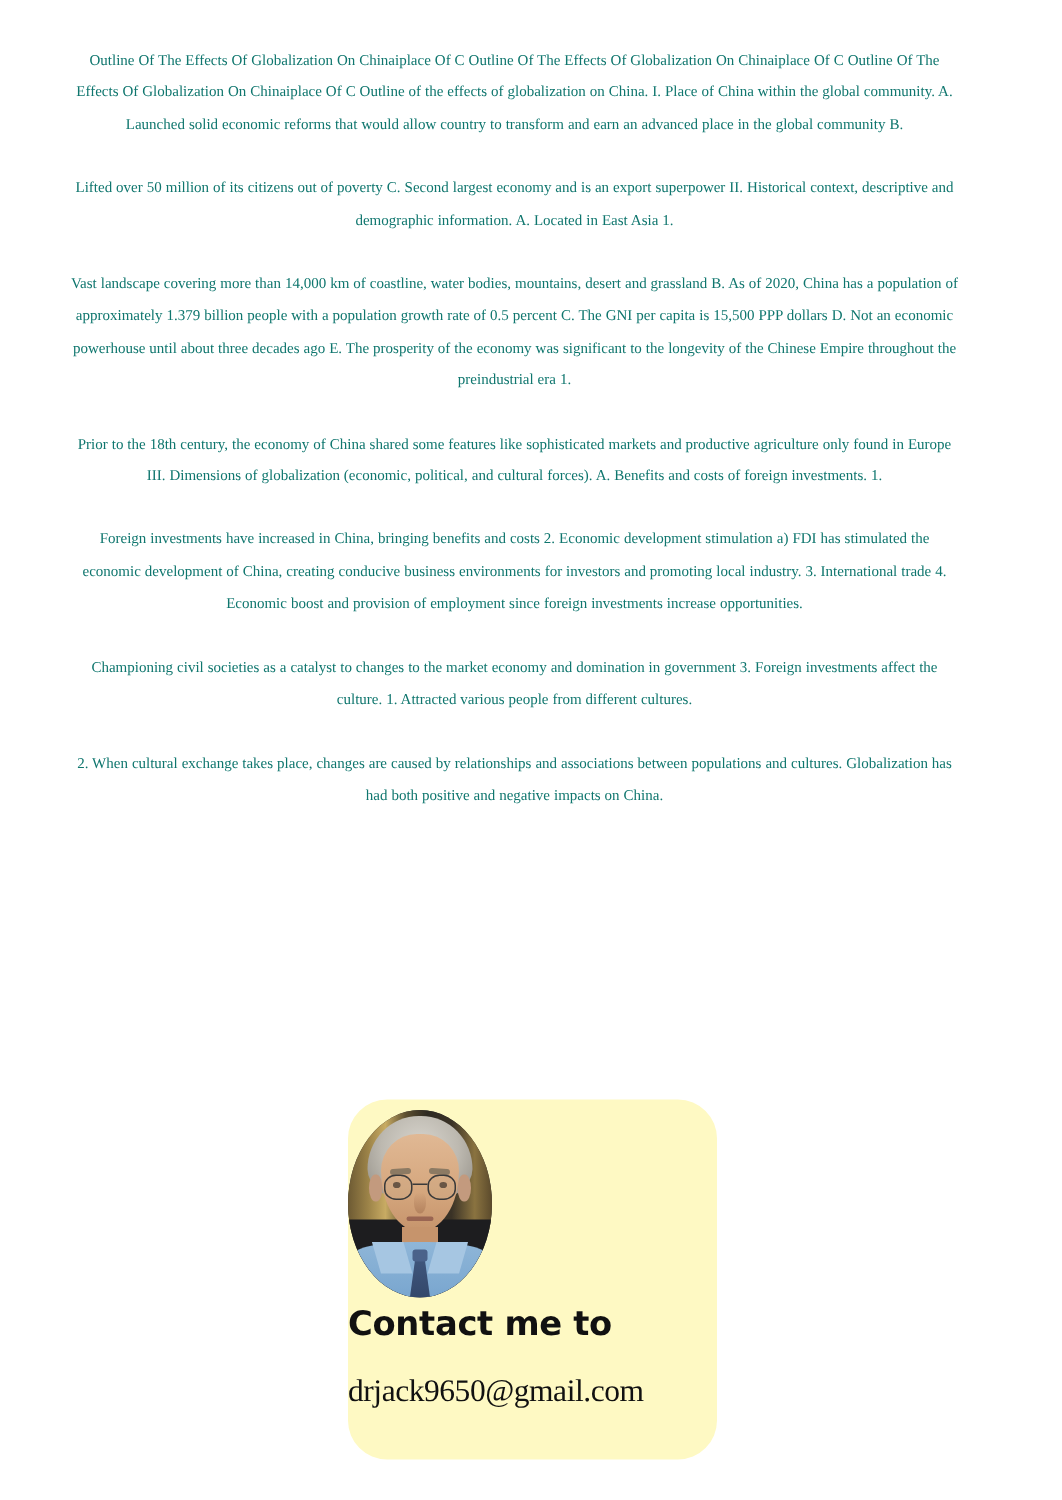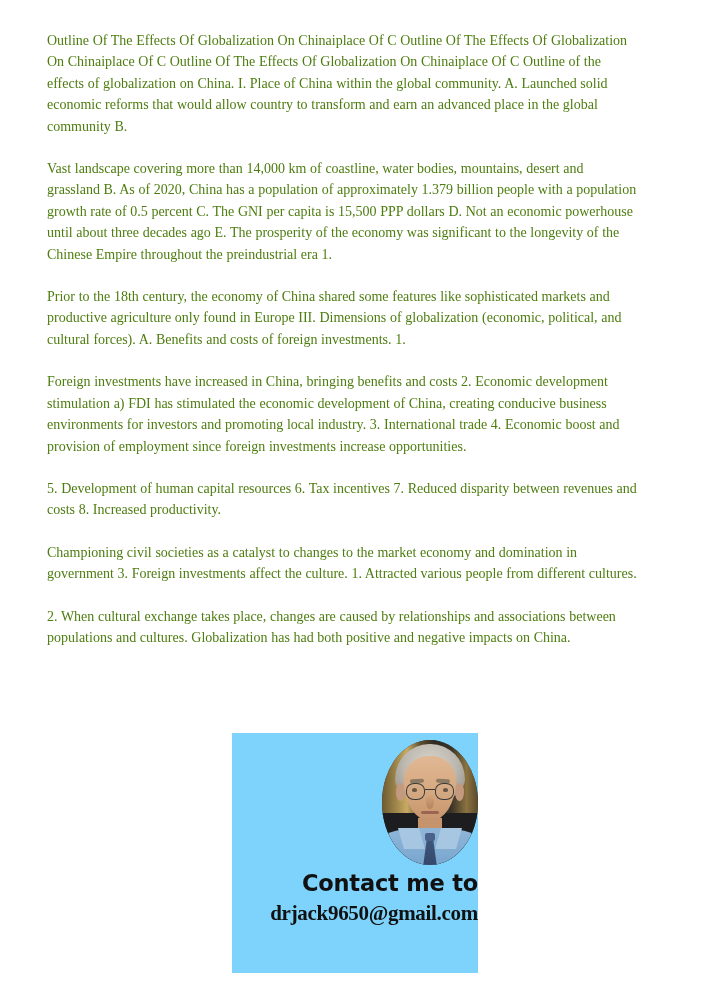--- a/index.html
+++ b/index.html
@@ -16,43 +16,44 @@
     font-family: "Liberation Serif", "DejaVu Serif", serif;
   }
   .doc-body {
     position: absolute;
     left: 47px;
     top: 30px;
     width: 592px;
   }
   .para {
     font-family: "Liberation Serif", "DejaVu Serif", serif;
-    font-size: 14px;
+    font-size: 10px;
     line-height: 21.4px;
-    color: #4d7c0f;
-    text-align: left;
+    color: #0f766e;
+    text-align: center;
     margin: 0 0 21px 0;
     word-spacing: 0.15px;
   }
   .para:last-child { margin-bottom: 0; }
 
   
   .promo-overlay {
     position: absolute;
     left: 232px;
     top: 733px;
     width: 246px;
     height: 240px;
-    background: #7dd3fc;
+    background: #fef9c3;
     display: flex;
     flex-direction: column;
-    align-items: flex-end;
+    align-items: flex-start;
     box-sizing: border-box;
     padding-top: 7px;
     overflow: hidden;
+    border-radius: 26px;
   }
   .promo-photo-wrap {
     width: 96px;
     height: 125px;
     border-radius: 50% / 50%;
     overflow: hidden;
     position: relative;
     background: #2b2b2b;
   }
   .promo-photo {
@@ -146,40 +147,40 @@
     font-weight: bold;
     font-size: 22.5px;
     line-height: 27px;
     color: #111111;
     text-align: center;
     letter-spacing: -0.2px;
   }
   .promo-line-1 { margin-top: 5px; }
   .promo-email {
     font-family: "Liberation Serif", "DejaVu Serif", serif;
-    font-weight: bold;
+    font-weight: normal;
     font-size: 21px;
     line-height: 25px;
     color: #111111;
     text-align: center;
-    margin-top: 4px;
+    margin-top: 18px;
     letter-spacing: -0.3px;
   }
 </style>
 </head>
 <body>
 
 <div class="page">
 
   <div class="doc-body">
     <p class="para">Outline Of The Effects Of Globalization On Chinaiplace Of C Outline Of The Effects Of Globalization On Chinaiplace Of C Outline Of The Effects Of Globalization On Chinaiplace Of C Outline of the effects of globalization on China. I. Place of China within the global community. A. Launched solid economic reforms that would allow country to transform and earn an advanced place in the global community B.</p>
+    <p class="para">Lifted over 50 million of its citizens out of poverty C. Second largest economy and is an export superpower II. Historical context, descriptive and demographic information. A. Located in East Asia 1.</p>
     <p class="para">Vast landscape covering more than 14,000 km of coastline, water bodies, mountains, desert and grassland B. As of 2020, China has a population of approximately 1.379 billion people with a population growth rate of 0.5 percent C. The GNI per capita is 15,500 PPP dollars D. Not an economic powerhouse until about three decades ago E. The prosperity of the economy was significant to the longevity of the Chinese Empire throughout the preindustrial era 1.</p>
     <p class="para">Prior to the 18th century, the economy of China shared some features like sophisticated markets and productive agriculture only found in Europe III. Dimensions of globalization (economic, political, and cultural forces). A. Benefits and costs of foreign investments. 1.</p>
     <p class="para">Foreign investments have increased in China, bringing benefits and costs 2. Economic development stimulation a) FDI has stimulated the economic development of China, creating conducive business environments for investors and promoting local industry. 3. International trade 4. Economic boost and provision of employment since foreign investments increase opportunities.</p>
-    <p class="para">5. Development of human capital resources 6. Tax incentives 7. Reduced disparity between revenues and costs 8. Increased productivity.</p>
     <p class="para">Championing civil societies as a catalyst to changes to the market economy and domination in government 3. Foreign investments affect the culture. 1. Attracted various people from different cultures.</p>
     <p class="para">2. When cultural exchange takes place, changes are caused by relationships and associations between populations and cultures. Globalization has had both positive and negative impacts on China.</p>
   </div>
 
   <div class="promo-overlay">
     <div class="promo-photo-wrap">
       <div class="promo-photo">
         <div class="ph-backdrop"></div>
         <div class="ph-backdrop-dark"></div>
         <div class="ph-hair"></div>

